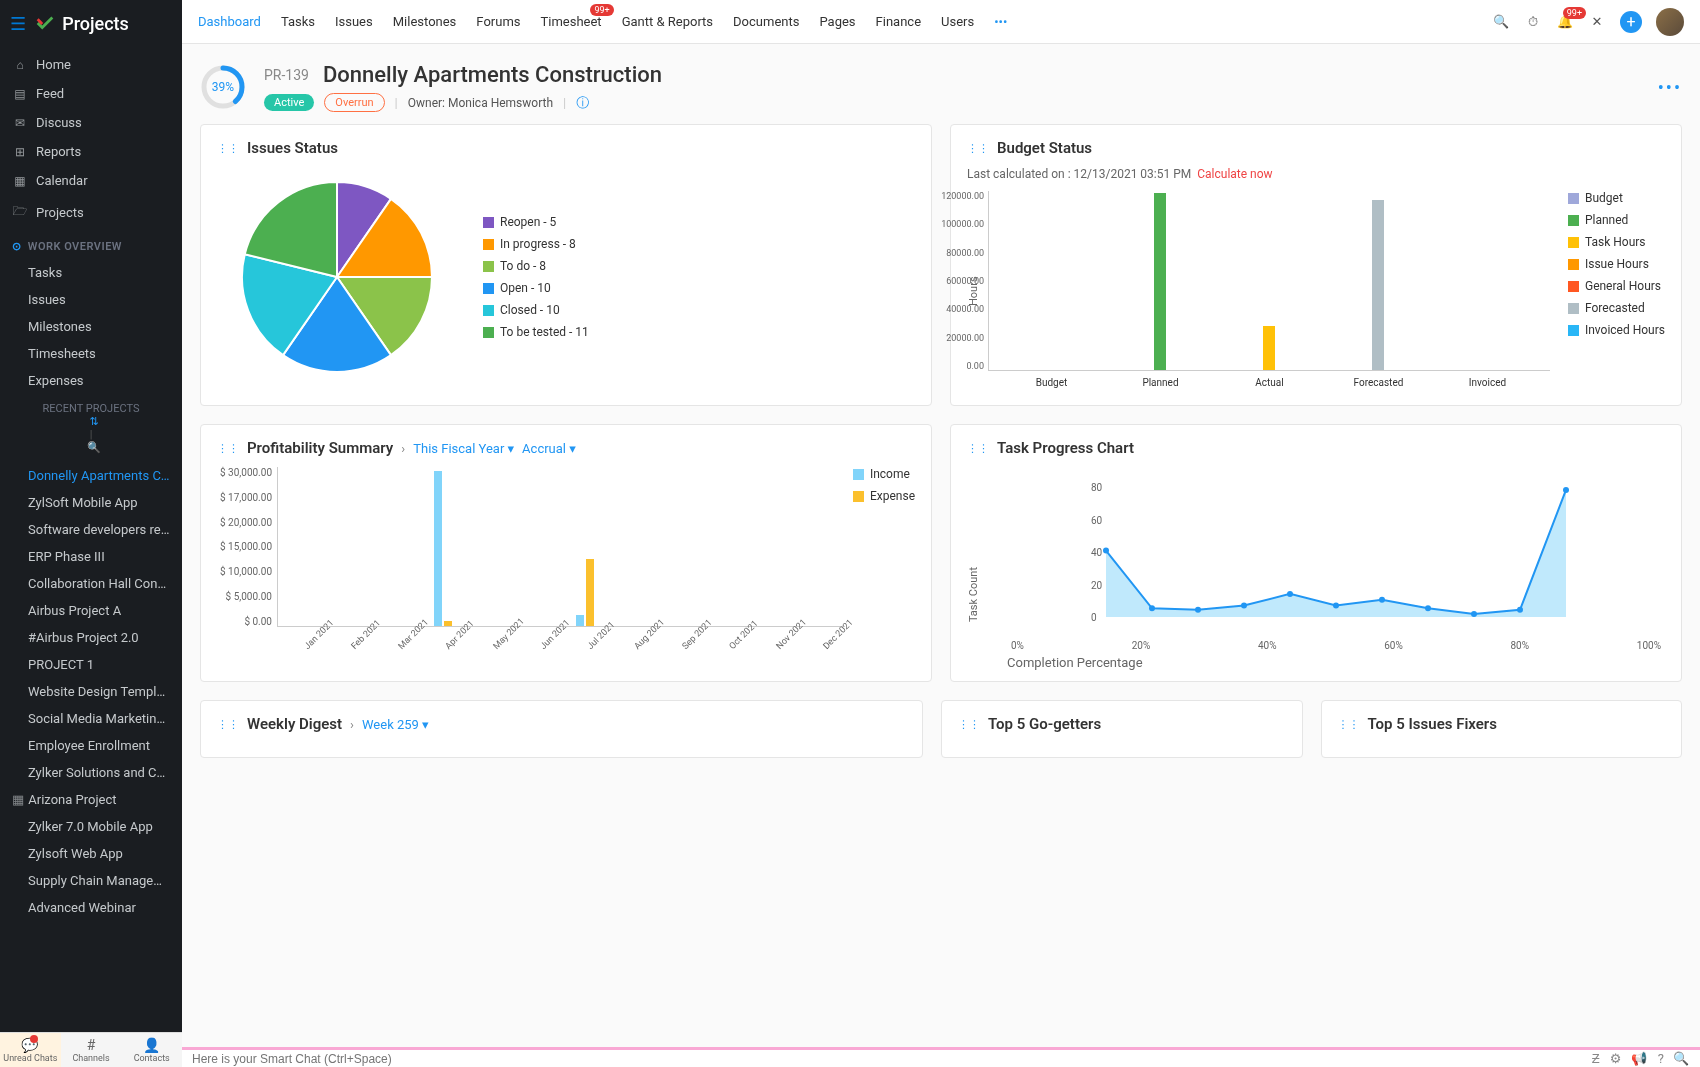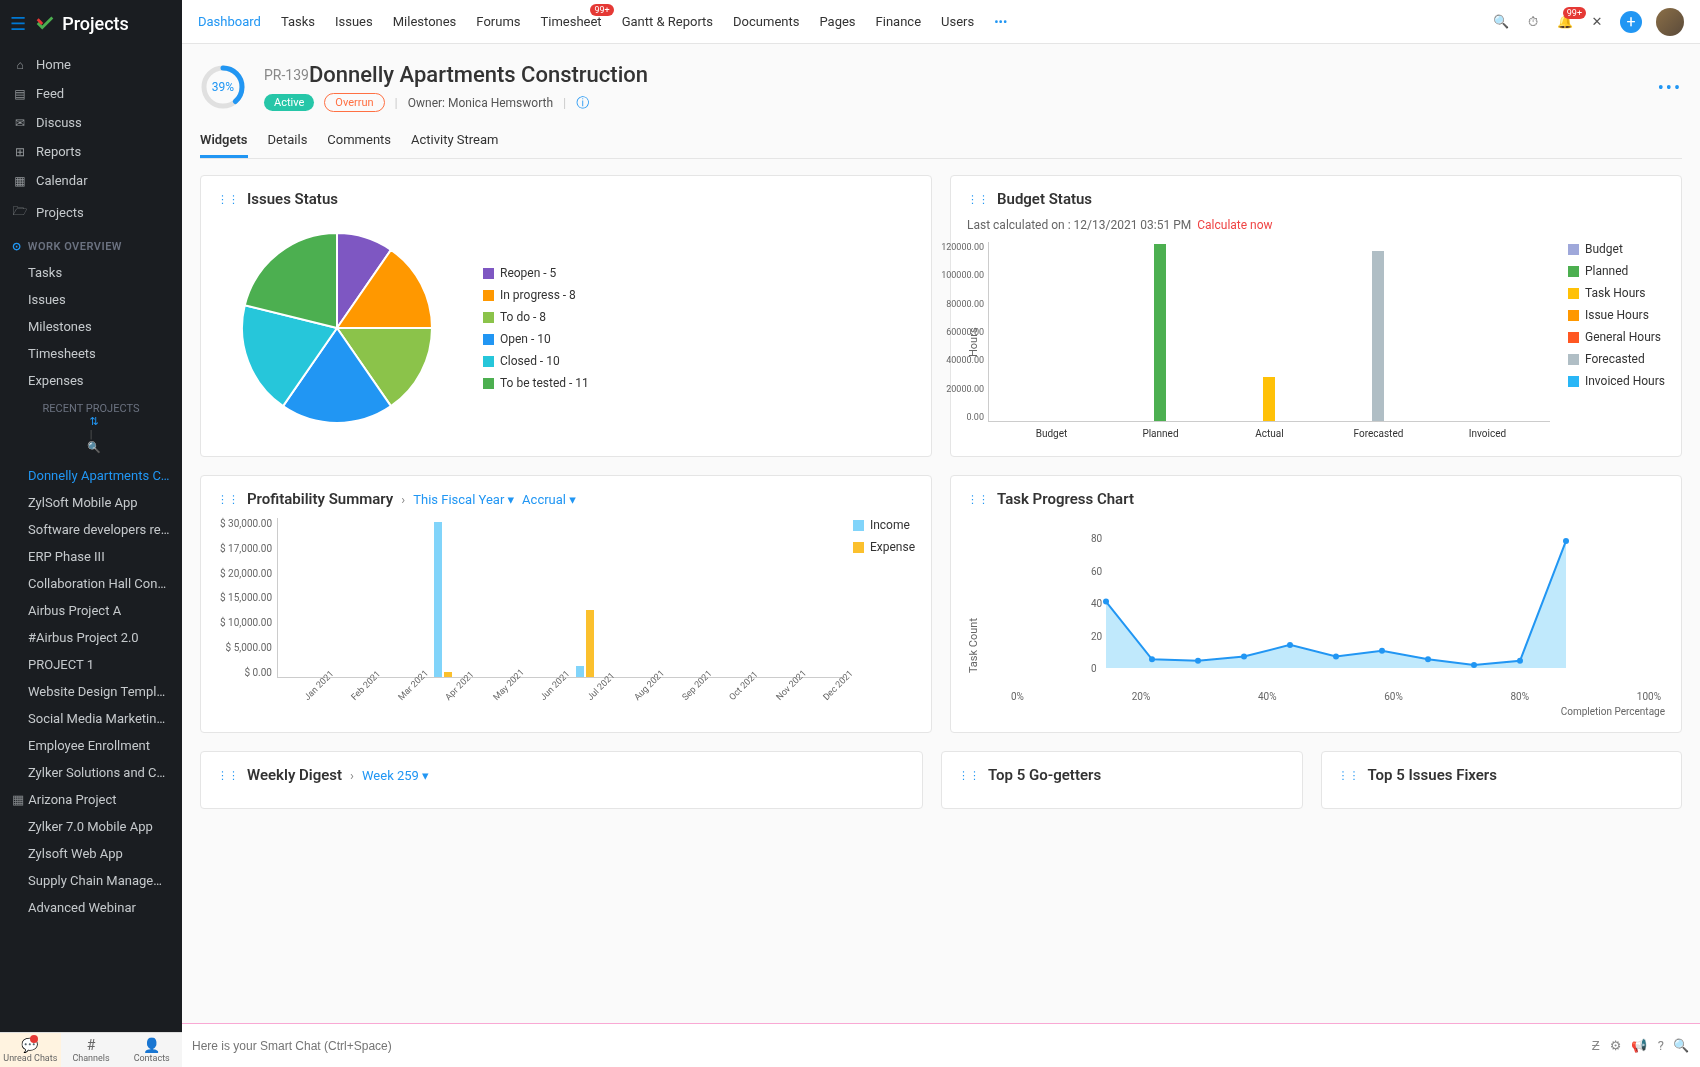--- a/index.html
+++ b/index.html
@@ -31,21 +31,21 @@
 .topnav-right { margin-left: auto; display: flex; align-items: center; gap: 14px; }
 .icon-circle { width: 18px; height: 18px; display: flex; align-items: center; justify-content: center; cursor: pointer; color: #555; position: relative; }
 .plus-btn { width: 22px; height: 22px; background: #2196f3; border-radius: 50%; color: #fff; display: flex; align-items: center; justify-content: center; cursor: pointer; font-size: 16px; }
 .avatar { width: 28px; height: 28px; border-radius: 50%; background: linear-gradient(135deg, #8b6f47, #5a4a3a); cursor: pointer; }
 .content { flex: 1; overflow-y: auto; padding: 0 18px 18px; background: #fafafa; }
 .project-header { display: flex; align-items: center; gap: 18px; padding: 18px 0 12px; }
 .progress-ring { width: 46px; height: 46px; position: relative; }
 .progress-ring svg { transform: rotate(-90deg); }
 .progress-text { position: absolute; top: 50%; left: 50%; transform: translate(-50%, -50%); font-size: 12px; color: #2196f3; }
 .project-info { flex: 1; }
-.project-title-row { display: flex; align-items: center; margin-bottom: 6px; }
+.project-title-row { display: flex; align-items: center; gap: 14px; margin-bottom: 6px; }
 .project-id { color: #888; font-size: 14px; }
 .project-name { font-size: 22px; font-weight: 500; }
 .project-meta { display: flex; align-items: center; gap: 10px; }
 .pill { padding: 2px 10px; border-radius: 10px; font-size: 11px; }
 .pill-active { background: #26c6a8; color: #fff; }
 .pill-overrun { border: 1px solid #ff7043; color: #ff7043; }
 .owner { color: #555; font-size: 12px; }
 .info-icon { color: #2196f3; cursor: pointer; }
 .more-dots { color: #2196f3; cursor: pointer; font-size: 18px; letter-spacing: 2px; }
 .subtabs { display: flex; gap: 20px; border-bottom: 1px solid #e5e5e5; margin-bottom: 16px; }
@@ -73,25 +73,25 @@
 .widget-header .dropdown { color: #2196f3; cursor: pointer; font-size: 13px; }
 .profit-chart { display: flex; gap: 8px; }
 .profit-plot { height: 180px; position: relative; padding-left: 60px; }
 .profit-y { position: absolute; left: 0; top: 0; height: 160px; display: flex; flex-direction: column; justify-content: space-between; font-size: 10px; color: #666; text-align: right; width: 55px; }
 .profit-bars { display: flex; align-items: flex-end; height: 160px; border-left: 1px solid #ccc; border-bottom: 1px solid #ccc; }
 .profit-col { flex: 1; display: flex; align-items: flex-end; justify-content: center; gap: 2px; position: relative; }
 .profit-xlabel { position: absolute; bottom: -28px; font-size: 9px; color: #666; transform: rotate(-45deg); transform-origin: top left; white-space: nowrap; left: 50%; }
 .line-chart { position: relative; height: 200px; padding-left: 40px; }
 .line-y-label { writing-mode: vertical-rl; transform: rotate(180deg); position: absolute; left: 0; top: 50%; font-size: 11px; color: #666; }
 .line-svg { width: 100%; height: 170px; }
-.line-x-label { text-align: right; font-size: 10px; color: #666; margin-top: 4px; }
+.line-x-label { text-align: left; font-size: 13px; color: #666; margin-top: 4px; }
 .x-ticks { display: flex; justify-content: space-between; font-size: 10px; color: #666; padding: 0 4px; }
 .widget-small { background: #fff; border: 1px solid #e5e5e5; border-radius: 4px; padding: 14px 16px; }
 .row3 { display: grid; grid-template-columns: 2fr 1fr 1fr; gap: 18px; margin-top: 18px; }
-.chat-bar { display: flex; align-items: center; height: 44px; border-top: 1px solid #f9a8d4; padding: 8px 10px; gap: 10px; background: #fff; }
+.chat-bar { display: flex; align-items: center; height: 20px; border-top: 3px solid #f9a8d4; padding: 8px 10px; gap: 10px; background: #fff; }
 .chat-input { flex: 1; border: none; outline: none; font-size: 12px; color: #999; }
 .chat-icon { color: #888; cursor: pointer; }
 .sep { color: #ccc; }
 </style>
 </head>
 <body>
 
 <div class="app">
   <div class="sidebar">
     <div class="sidebar-header">
@@ -206,26 +206,20 @@
             <span class="pill pill-overrun">Overrun</span>
             <span class="sep">|</span>
             <span class="owner"><span>Owner:</span> <span>Monica Hemsworth</span></span>
             <span class="sep">|</span>
             <span class="info-icon">ⓘ</span>
           </div>
         </div>
         <span class="more-dots">•••</span>
       </div>
 
-      <div class="subtabs" id="subtabs">
-          <div class="subtab active">Widgets</div>
-          <div class="subtab">Details</div>
-          <div class="subtab">Comments</div>
-          <div class="subtab">Activity Stream</div>
-        </div>
 
       <div class="widget-grid">
 
         <div class="widget">
           <div class="widget-header">
             <span class="drag-handle">⋮⋮</span>
             <span class="widget-title">Issues Status</span>
           </div>
           <div class="pie-container">
             <svg width="200" height="200" viewBox="0 0 200 200" id="pie-svg">

